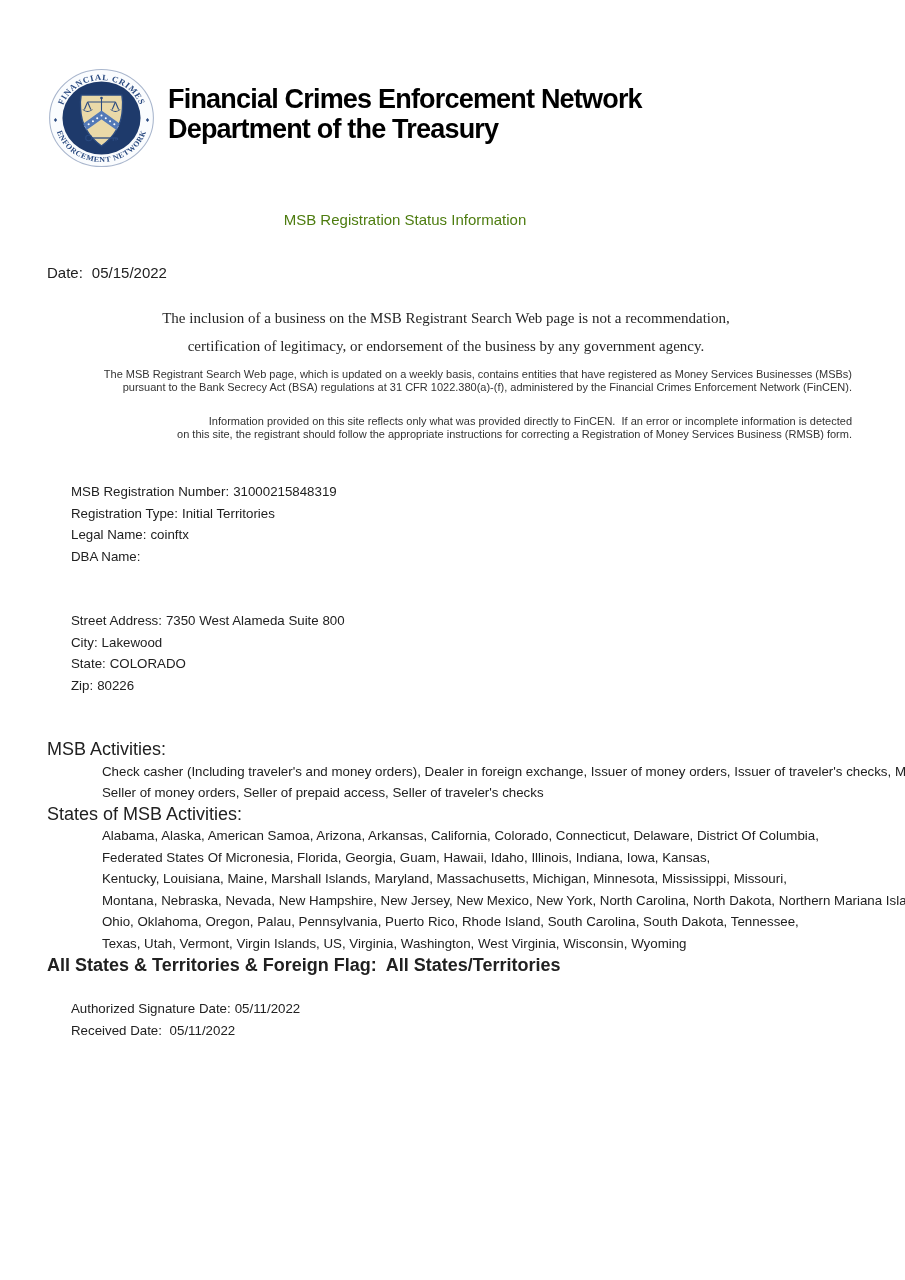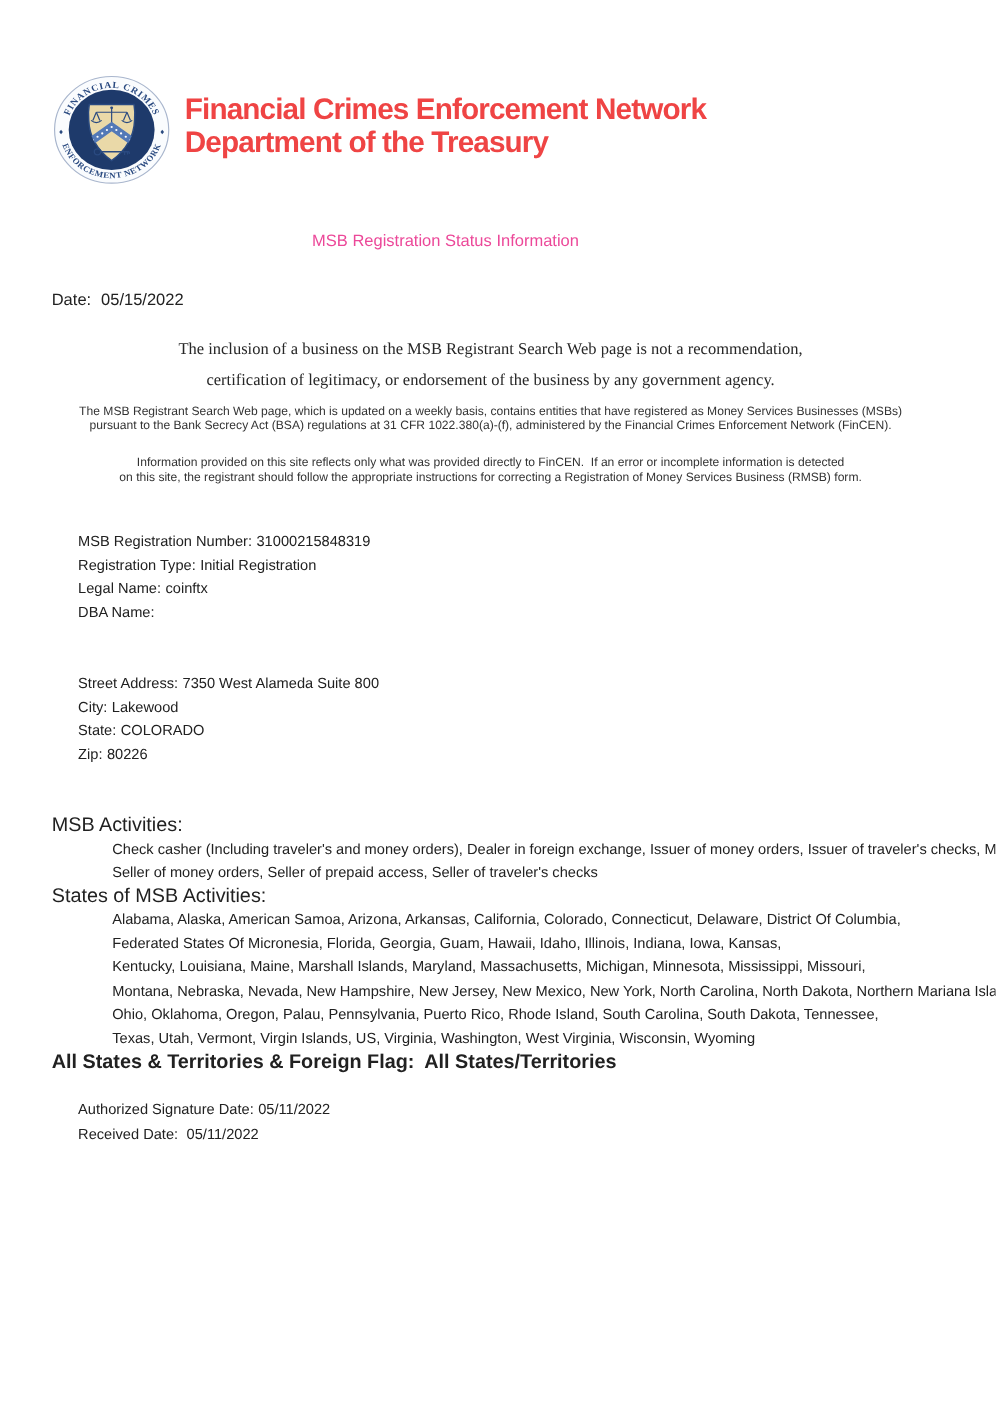--- a/index.html
+++ b/index.html
@@ -20,30 +20,30 @@
   
   .seal-wrap { left: 48px; top: 68px; width: 107px; height: 100px; }
 
   
   .agency-header {
     left: 168px; top: 84px;
     font-size: 27px;
     font-weight: bold;
     letter-spacing: -0.8px;
     line-height: 30px;
-    color: #ef4444;
+    color: #000000;
     white-space: nowrap;
   }
 
   
   .doc-title {
     left: 0; top: 211px; width: 810px;
     text-align: center;
     font-size: 15px;
-    color: #ec4899;
+    color: #4d7c0f;
   }
 
   
   .date-line {
     left: 47px; top: 264px;
     font-size: 15px;
     white-space: pre;
   }
 
   
@@ -58,21 +58,21 @@
   .notice div { white-space: pre; }
 
   
   .fine-print {
     left: 40px; width: 812px;
     text-align: center;
     font-size: 11px;
     line-height: 13.4px;
     color: #333333;
   }
-  .fine-print div { white-space: pre; }
+  .fine-print div { white-space: pre; text-align: right; }
   .fp1 { top: 368px; }
   .fp2 { top: 415px; }
 
   
   .field-block { left: 47px; font-size: 13.3px; line-height: 21.5px; }
   .field-block .line { white-space: pre; margin-left: 24px; }
   .reg-block    { top: 481px; }
   .addr-block   { top: 610px; }
   .footer-block { top: 998px; }
 
@@ -182,21 +182,21 @@
   <div>pursuant to the Bank Secrecy Act (BSA) regulations at 31 CFR 1022.380(a)-(f), administered by the Financial Crimes Enforcement Network (FinCEN).</div>
 </div>
 
 <div class="abs fine-print fp2">
   <div>Information provided on this site reflects only what was provided directly to FinCEN.  If an error or incomplete information is detected</div>
   <div>on this site, the registrant should follow the appropriate instructions for correcting a Registration of Money Services Business (RMSB) form.</div>
 </div>
 
 <div class="abs field-block reg-block">
   <div class="line"><span>MSB Registration Number:</span><span class="val">31000215848319</span></div>
-  <div class="line"><span>Registration Type:</span><span class="val">Initial Registration</span></div>
+  <div class="line"><span>Registration Type:</span><span class="val">Initial Territories</span></div>
   <div class="line"><span>Legal Name:</span><span class="val">coinftx</span></div>
   <div class="line"><span>DBA Name:</span><span class="val"></span></div>
 </div>
 
 <div class="abs field-block addr-block">
   <div class="line"><span>Street Address:</span><span class="val">7350 West Alameda Suite 800</span></div>
   <div class="line"><span>City:</span><span class="val">Lakewood</span></div>
   <div class="line"><span>State:</span><span class="val">COLORADO</span></div>
   <div class="line"><span>Zip:</span><span class="val">80226</span></div>
 </div>

